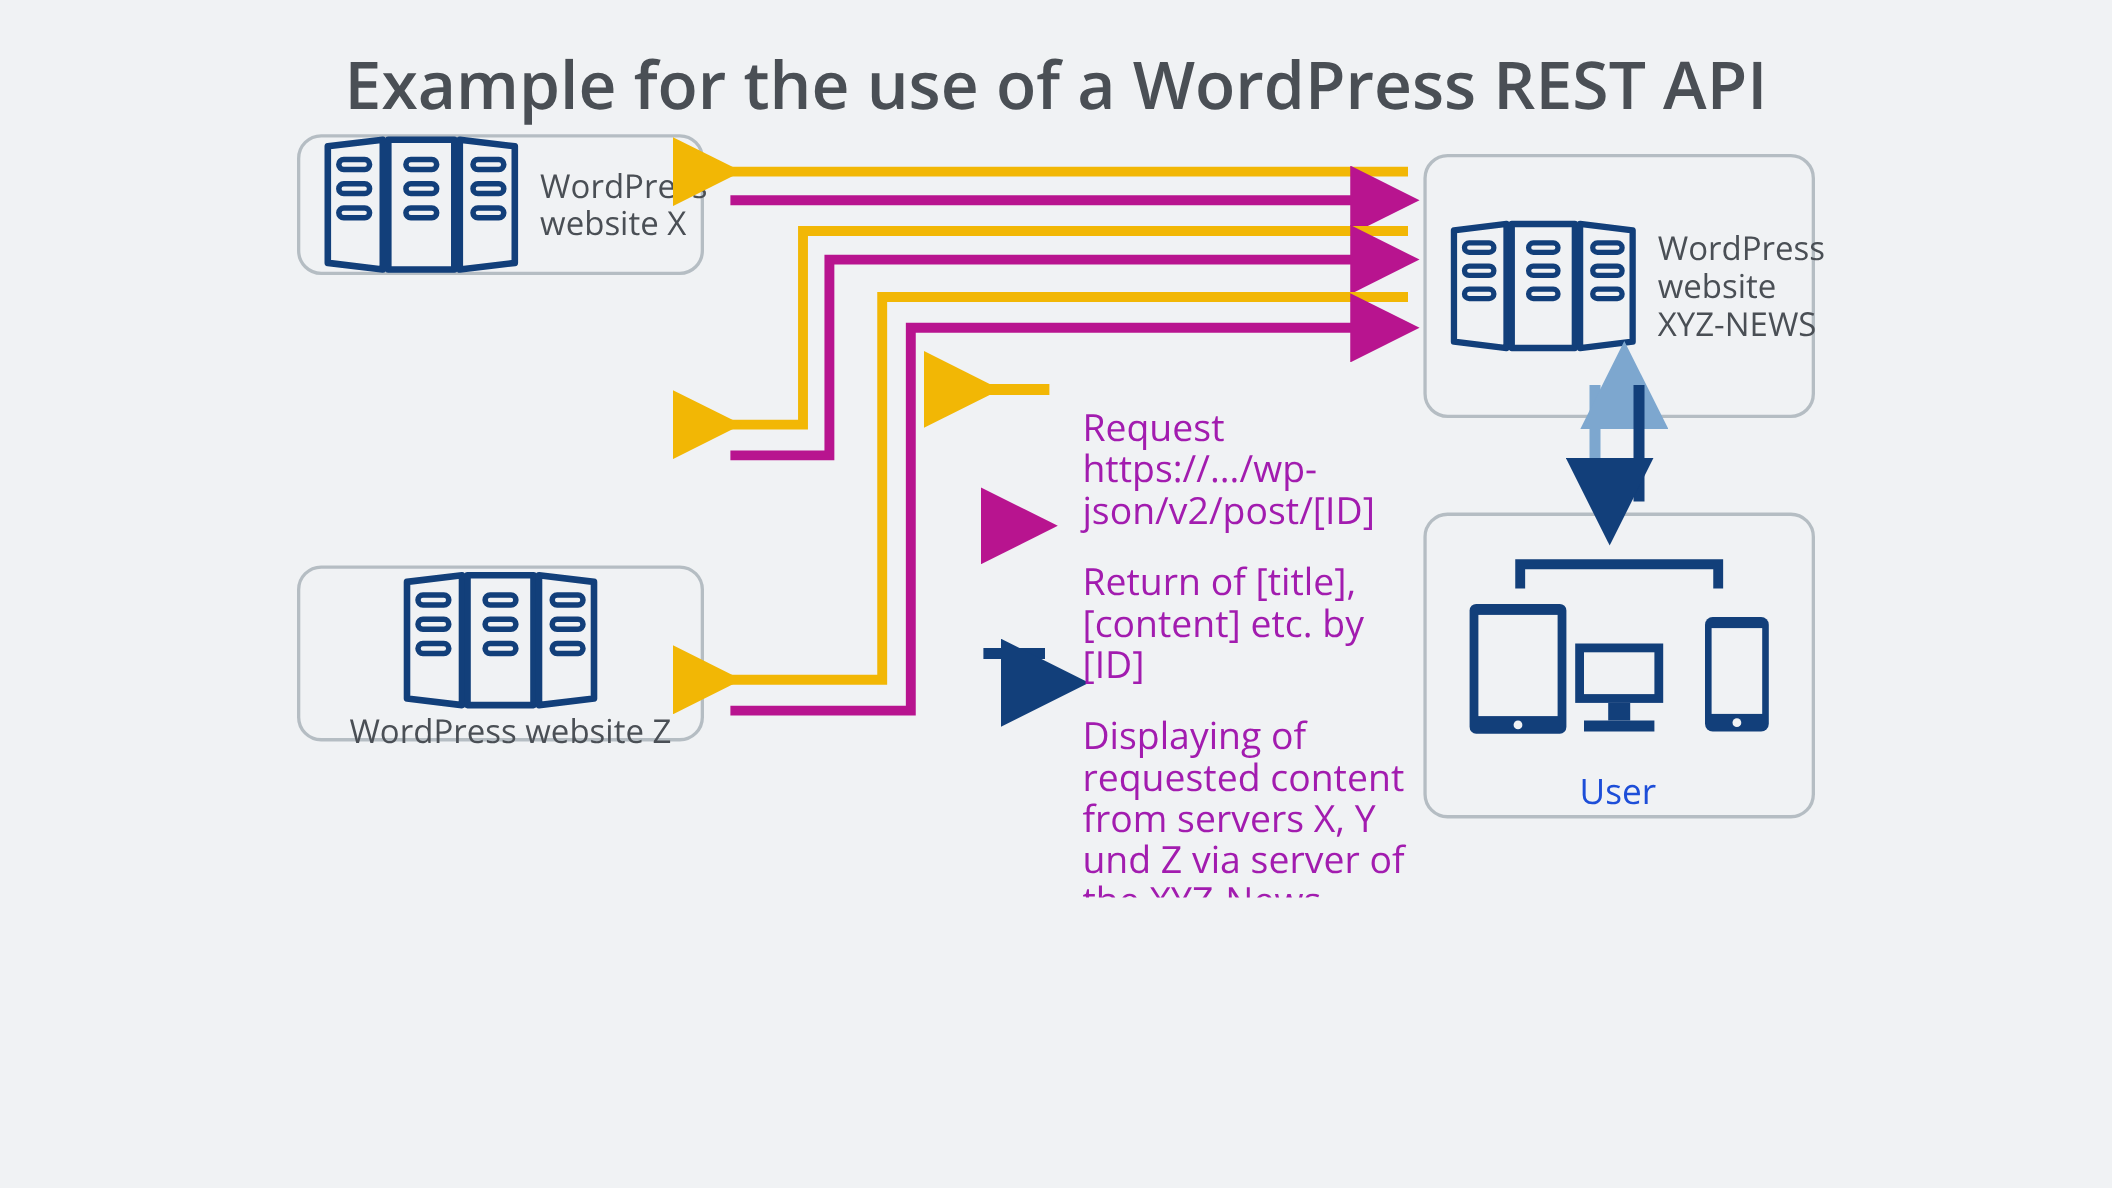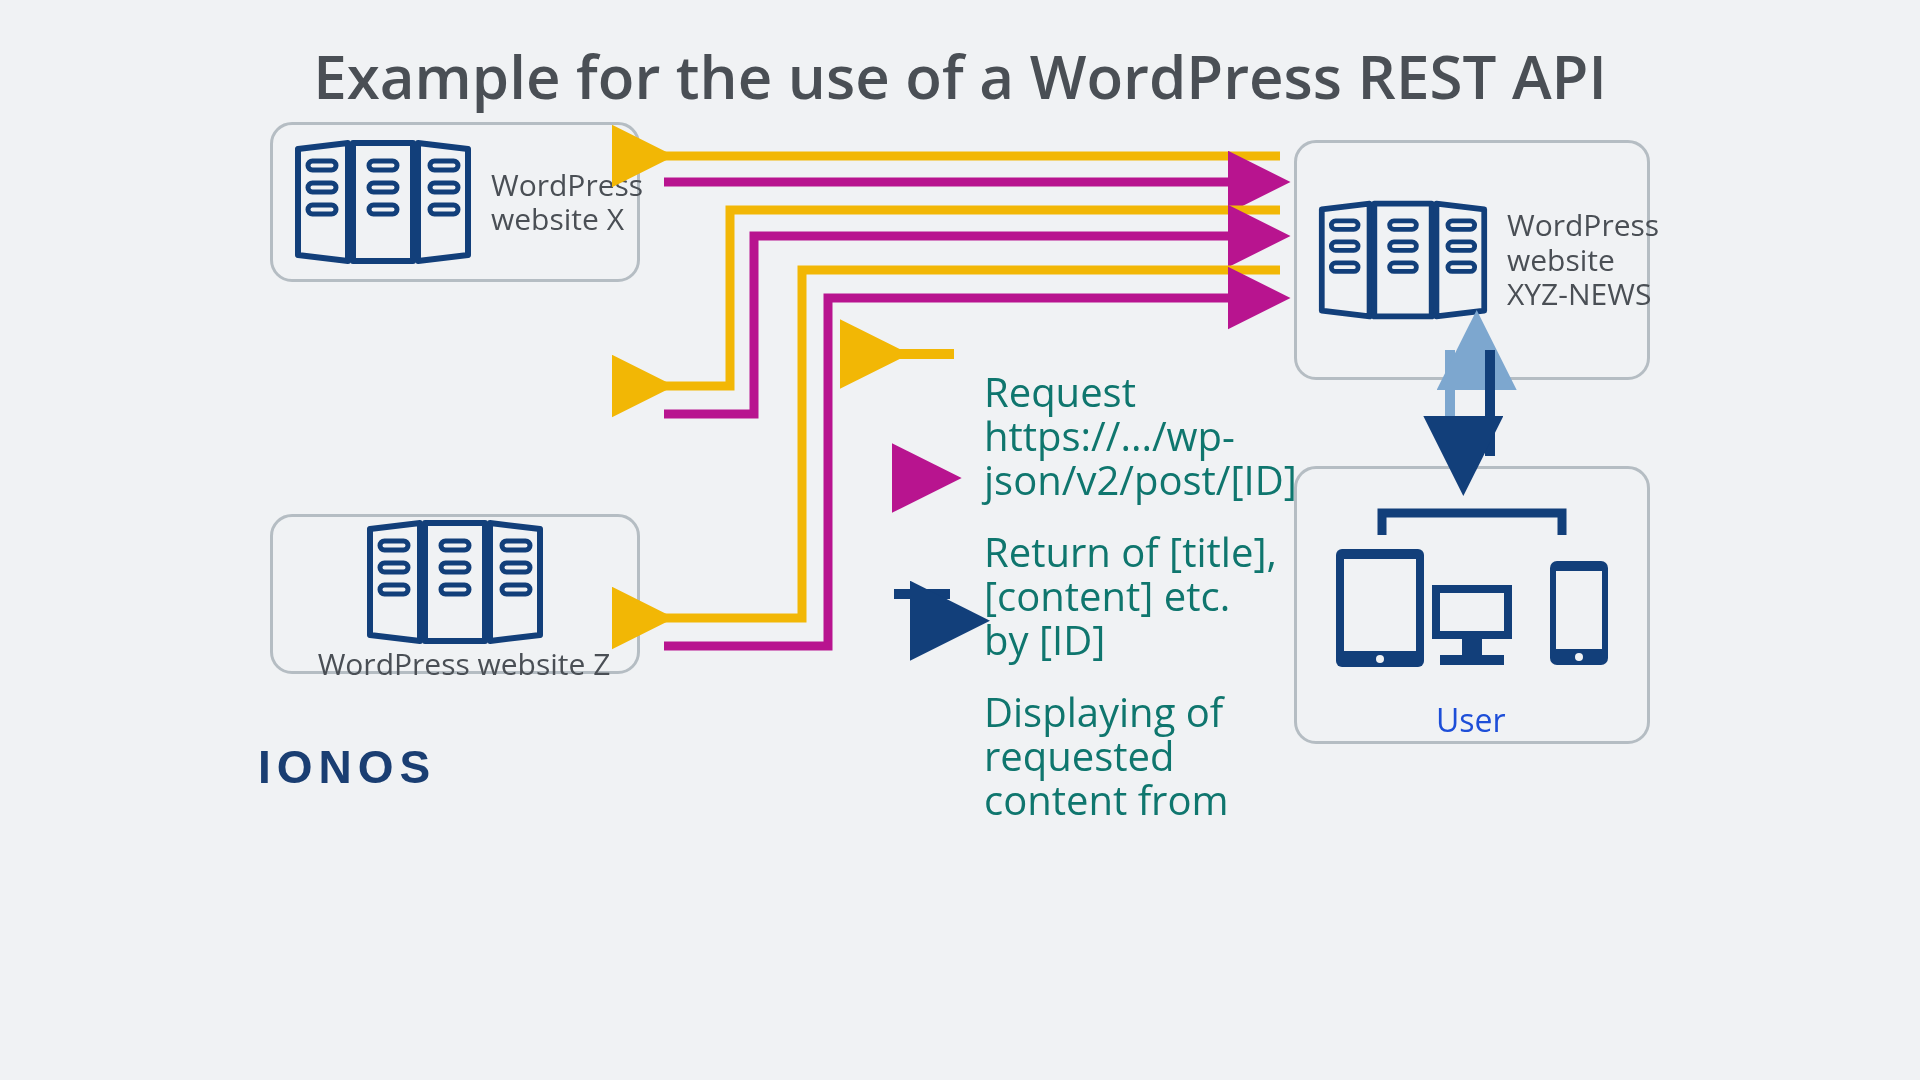--- a/index.html
+++ b/index.html
@@ -3,36 +3,36 @@
 <meta charset="utf-8">
 <style>
   html,body{margin:0;padding:0;background:#f0f2f4;font-family:"Segoe UI","Open Sans",Arial,sans-serif;}
   .stage{position:relative;width:1456px;height:816px;margin:0 auto;background:#f0f2f4;}
   .title{position:absolute;left:0;right:0;top:35px;text-align:center;
          font-size:60px;font-weight:600;color:#4a4f55;}
   .card{position:absolute;border:3px solid #b5bdc3;border-radius:22px;background:#f0f2f4;
         display:flex;align-items:center;padding:0 20px;box-sizing:border-box;}
   .card-label{font-size:30px;line-height:1.15;color:#4a4f55;margin-left:18px;}
   .server-icon{flex:0 0 auto;}
-  .legend{position:absolute;color:#0f766e;font-size:40px;line-height:1.1;}
+  .legend{position:absolute;color:#a21caf;font-size:34px;line-height:1.1;}
   .legend .item{display:flex;align-items:flex-start;margin-bottom:28px;}
   .legend .arrow{flex:0 0 auto;margin-right:22px;margin-top:6px;}
   .user-label{position:absolute;font-size:32px;color:#1d4ed8;}
   .brand{position:absolute;left:26px;bottom:22px;font-size:46px;letter-spacing:6px;
          font-weight:700;color:#1a3e72;font-family:Arial,sans-serif;}
   svg{display:block;}
 </style>
 </head>
 <body>
 
 <div class="stage">
 
   <div class="title">Example for the use of a WordPress REST API</div>
 
-  <div class="card" style="left:38px;top:122px;width:370px;height:160px;">
+  <div class="card" style="left:38px;top:122px;width:370px;height:128px;">
     <svg class="server-icon" width="180" height="130" viewBox="0 0 180 130">
       <g fill="none" stroke="#123f7a" stroke-width="6" stroke-linejoin="round">
         <path d="M5 12 L55 6 L55 124 L5 118 Z"></path>
         <rect x="60" y="6" width="60" height="118"></rect>
         <path d="M125 6 L175 12 L175 118 L125 124 Z"></path>
       </g>
       <g fill="none" stroke="#123f7a" stroke-width="5" stroke-linecap="round">
         <rect x="15" y="24" width="28" height="9" rx="4.5"></rect>
           <rect x="15" y="46" width="28" height="9" rx="4.5"></rect>
           <rect x="15" y="68" width="28" height="9" rx="4.5"></rect>
@@ -172,15 +172,14 @@
     <div class="item" style="margin-top:14px;">
       <div class="arrow" style="width:78px;height:20px;"></div>
       <div>Return of [title], [content] etc. by [ID]</div>
     </div>
     <div class="item" style="margin-top:12px;">
       <div class="arrow" style="width:78px;height:20px;"></div>
       <div style="max-width:340px;">Displaying of requested content from servers X, Y und Z via server of the XYZ-News website</div>
     </div>
   </div>
 
-  <div class="brand">IONOS</div>
 
 </div>
 
 </body></html>

